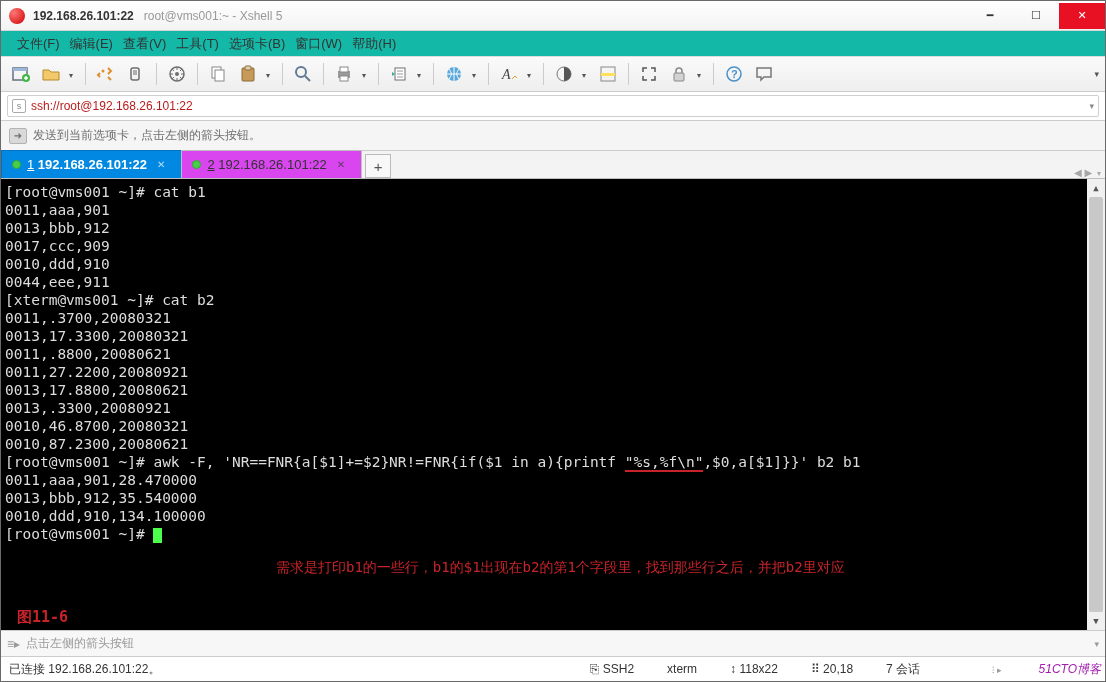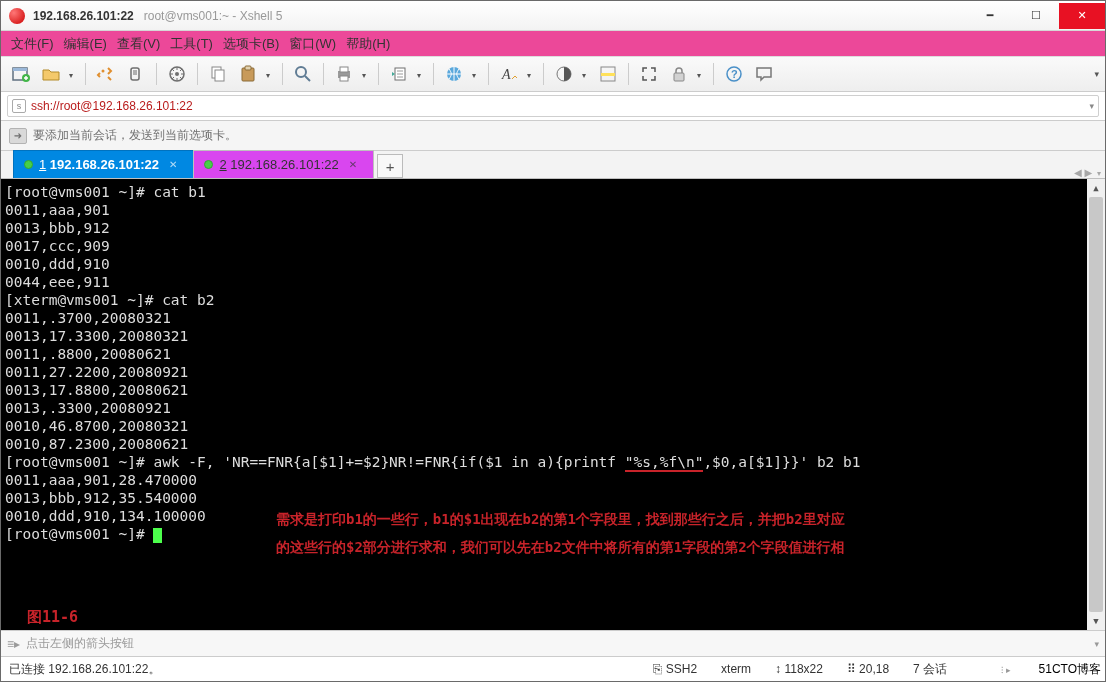--- a/index.html
+++ b/index.html
@@ -17,22 +17,22 @@
   .app-icon { width:16px; height:16px; margin:0 8px; border-radius:8px;
     background:radial-gradient(circle at 30% 30%,#f77,#c00);}
   .title-active{font-weight:bold;color:#333;}
   .title-inactive{color:#999;margin-left:10px;}
   .win-controls {margin-left:auto;display:flex;}
   .win-btn{width:46px;height:26px;display:flex;align-items:center;
     justify-content:center;font-size:11px;font-family:Segoe UI Symbol;}
   .win-btn.close{background:#e81123;color:#fff;}
 
   
-  .menu-bar{height:26px;display:flex;align-items:center;padding-left:10px;
-     gap:10px;background:#ec4899;border-bottom:1px solid #ddd;font-size:13px;}
+  .menu-bar{height:26px;display:flex;align-items:center;padding-left:16px;
+     gap:10px;background:#14b8a6;border-bottom:1px solid #ddd;font-size:13px;}
   .menu-item{cursor:default;}
 
   
   .tool-bar{height:35px;display:flex;align-items:center;gap:6px;
     padding-left:8px;background:linear-gradient(#fafafa,#eee);
     border-bottom:1px solid #ccc;}
   .tb-btn{width:24px;height:22px;display:flex;align-items:center;
     justify-content:center;position:relative;}
   .tb-ico{display:block;width:18px;height:18px;}
   .dd{width:8px;color:#555;font-size:8px;transform:translateY(1px);}
@@ -52,21 +52,21 @@
 
   
   .tip-strip{height:30px;display:flex;align-items:center;background:#f5f5f5;
     border-bottom:1px solid #ccc;padding-left:8px;color:#6f6f6f;gap:6px;}
   .tip-ico{width:18px;height:16px;background:#d9d9d9;border:1px solid #b3b3b3;
     border-radius:2px;display:flex;align-items:center;justify-content:center;
     font-size:10px;}
 
   
   .tab-strip{height:28px;display:flex;align-items:flex-end;background:#f3f3f3;
-    border-bottom:1px solid #bfbfbf;padding-left:12px;}
+    border-bottom:1px solid #bfbfbf;padding-left:0;}
   .tab{height:28px;display:flex;align-items:center;gap:6px;padding:0 16px 0 10px;
     font-size:13px;border:1px solid #bfbfbf;border-bottom:none;
     background:#d946ef;position:relative;margin-right:-1px;}
   .tab.active{background:#0088e2;color:#fff;border-color:#0072bf;}
   .tab .dot{width:9px;height:9px;border-radius:5px;background:#47cf47;
     border:1px solid #34a534;}
   .tab .num{text-decoration:underline;}
   .tab .close{font-size:10px;margin-left:4px;opacity:.7;}
   .add-tab{width:26px;height:24px;display:flex;align-items:center;
     justify-content:center;border:1px solid #bbb;background:#f8f8f8;
@@ -74,43 +74,43 @@
   .tab-arrows{margin-left:auto;color:#a8a8a8;font-size:10px;padding-right:4px;}
   .tab-arrows .dd2{font-size:8px;margin-left:2px;}
 
   
   .terminal{flex:1;background:#000;color:#ddd;font-family:Consolas,monospace;
     font-size:14.5px;line-height:18px;padding:4px 4px 0 4px;position:relative;
     white-space:pre;overflow:hidden;}
   .cursor{display:inline-block;width:9px;height:15px;background:#4cff4c;
     vertical-align:middle;}
   .underline{border-bottom:2px solid #c8232a;}
-  .note{position:absolute;color:#c8232a;font-weight:bold;font-size:14px;
-    white-space:normal;line-height:28px;}
-  .fig{position:absolute;left:26px;bottom:4px;color:#c8232a;font-weight:bold;
+  .note{position:absolute;color:#c8232a;font-weight:normal;font-size:14px;
+    white-space:normal;line-height:28px;margin-top:48px;}
+  .fig{position:absolute;left:16px;bottom:4px;color:#c8232a;font-weight:bold;
     font-size:15px;}
   .scroll{position:absolute;right:0;top:0;bottom:0;width:18px;
     background:#f0f0f0;display:flex;flex-direction:column;}
   .scroll .arrow{height:18px;display:flex;align-items:center;
     justify-content:center;font-size:9px;color:#555;background:#f0f0f0;}
   .scroll .track{flex:1;background:#f0f0f0;position:relative;}
   .scroll .thumb{position:absolute;left:2px;right:2px;top:0;bottom:0;
     background:#c8c8c8;border-radius:2px;}
 
   
   .input-strip{height:26px;display:flex;align-items:center;background:#f7f7f7;
     border-top:1px solid #ccc;padding:0 6px;color:#9a9a9a;gap:6px;}
   .in-ico{font-size:12px;color:#9a9a9a;}
   .in-dd{margin-left:auto;font-size:9px;color:#999;}
 
   
   .status-bar{height:25px;display:flex;align-items:center;background:#fff;
-    border-top:1px solid #ccc;font-size:12px;padding:0 8px;gap:24px;}
+    border-top:1px solid #ccc;font-size:12px;padding:0 8px;gap:33px;}
   .status-left{flex:1;}
-  .watermark{color:#000000;margin-left:auto;position:relative;right:-4px;}
+  .watermark{color:#a21caf;font-style:italic;margin-left:auto;position:relative;right:-4px;}
 
   
   svg { overflow:visible; }
 </style>
 </head>
 <body>
 
 <div class="title-bar">
   <div class="app-icon"></div>
   <span class="title-active">192.168.26.101:22</span>
@@ -269,21 +269,21 @@
 <div class="url-bar">
   <span class="url-box">
     <span class="url-ico">s</span>
     <span class="url-text">ssh://root@192.168.26.101:22</span>
     <span class="url-dd">▾</span>
   </span>
 </div>
 
 <div class="tip-strip">
   <span class="tip-ico">➜</span>
-  <span>要添加当前会话，发送到当前选项卡。</span>
+  <span>发送到当前选项卡，点击左侧的箭头按钮。</span>
 </div>
 
 <div class="tab-strip">
   <div class="tab active">
     <span class="dot"></span>
     <span><span class="num">1</span> <b>192.168.26.101:22</b></span>
     <span class="close">✕</span>
   </div>
   <div class="tab">
     <span class="dot"></span>
@@ -307,21 +307,21 @@
 <span>0011,27.2200,20080921</span>
 <span>0013,17.8800,20080621</span>
 <span>0013,.3300,20080921</span>
 <span>0010,46.8700,20080321</span>
 <span>0010,87.2300,20080621</span>
 <span><span>[root@vms001 ~]# awk -F, 'NR==FNR{a[$1]+=$2}NR!=FNR{if($1 in a){printf </span><span class="underline">"%s,%f\n"</span><span>,$0,a[$1]}}' b2 b1</span></span>
 <span>0011,aaa,901,28.470000</span>
 <span>0013,bbb,912,35.540000</span>
 <span>0010,ddd,910,134.100000</span>
 <span><span>[root@vms001 ~]# </span><span class="cursor"></span></span>
-<div class="note" style="left:275px;top:326px;width:790px"><span>需求是打印b1的一些行，b1的$1出现在b2的第1个字段里，找到那些行之后，并把b2里对应</span><br><span>的这些行的$2部分进行求和，我们可以先在b2文件中将所有的第1字段的第2个字段值进行相</span><br></div>
+<div class="note" style="left:275px;top:326px;width:790px"><span>需求是打印b1的一些行，b1的$1出现在b2的第1个字段里，找到那些行之后，并把b2里对应</span><br><br></div>
 <div class="fig">图11-6</div>
 <div class="scroll">
   <div class="arrow">▲</div>
   <div class="track"><div class="thumb"></div></div>
   <div class="arrow">▼</div>
 </div>
 </div>
 
 <div class="input-strip">
   <span class="in-ico">≡▸</span>

